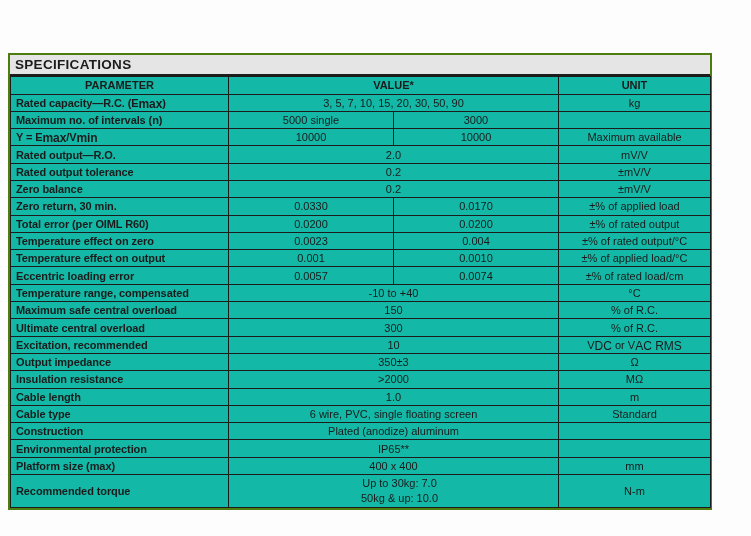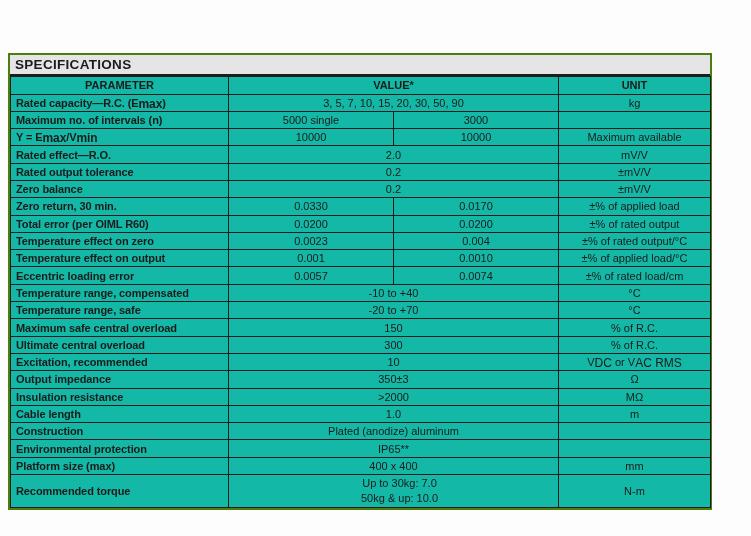--- a/index.html
+++ b/index.html
@@ -105,21 +105,21 @@
           <td class="val">3000</td>
           <td class="unit"></td>
         </tr>
         <tr>
           <td class="param">Y = E<sub>max</sub>/V<sub>min</sub></td>
           <td class="val">10000</td>
           <td class="val">10000</td>
           <td class="unit">Maximum available</td>
         </tr>
         <tr>
-          <td class="param">Rated effect—R.O.</td>
+          <td class="param">Rated output—R.O.</td>
           <td class="val" colspan="2">2.0</td>
           <td class="unit">mV/V</td>
         </tr>
         <tr>
           <td class="param">Rated output tolerance</td>
           <td class="val" colspan="2">0.2</td>
           <td class="unit">±mV/V</td>
         </tr>
         <tr>
           <td class="param">Zero balance</td>
@@ -155,25 +155,20 @@
           <td class="val">0.0057</td>
           <td class="val">0.0074</td>
           <td class="unit">±% of rated load/cm</td>
         </tr>
         <tr>
           <td class="param">Temperature range, compensated</td>
           <td class="val" colspan="2">-10 to +40</td>
           <td class="unit">°C</td>
         </tr>
         <tr>
-          <td class="param">Temperature range, safe</td>
-          <td class="val" colspan="2">-20 to +70</td>
-          <td class="unit">°C</td>
-        </tr>
-        <tr>
           <td class="param">Maximum safe central overload</td>
           <td class="val" colspan="2">150</td>
           <td class="unit">% of R.C.</td>
         </tr>
         <tr>
           <td class="param">Ultimate central overload</td>
           <td class="val" colspan="2">300</td>
           <td class="unit">% of R.C.</td>
         </tr>
         <tr>
@@ -188,20 +183,25 @@
         </tr>
         <tr>
           <td class="param">Insulation resistance</td>
           <td class="val" colspan="2">&gt;2000</td>
           <td class="unit">MΩ</td>
         </tr>
         <tr>
           <td class="param">Cable length</td>
           <td class="val" colspan="2">1.0</td>
           <td class="unit">m</td>
+        </tr>
+        <tr>
+          <td class="param">Cable type</td>
+          <td class="val" colspan="2">6 wire, PVC, single floating screen</td>
+          <td class="unit">Standard</td>
         </tr>
         <tr>
           <td class="param">Construction</td>
           <td class="val" colspan="2">Plated (anodize) aluminum</td>
           <td class="unit"></td>
         </tr>
         <tr>
           <td class="param">Environmental protection</td>
           <td class="val" colspan="2">IP65**</td>
           <td class="unit"></td>

